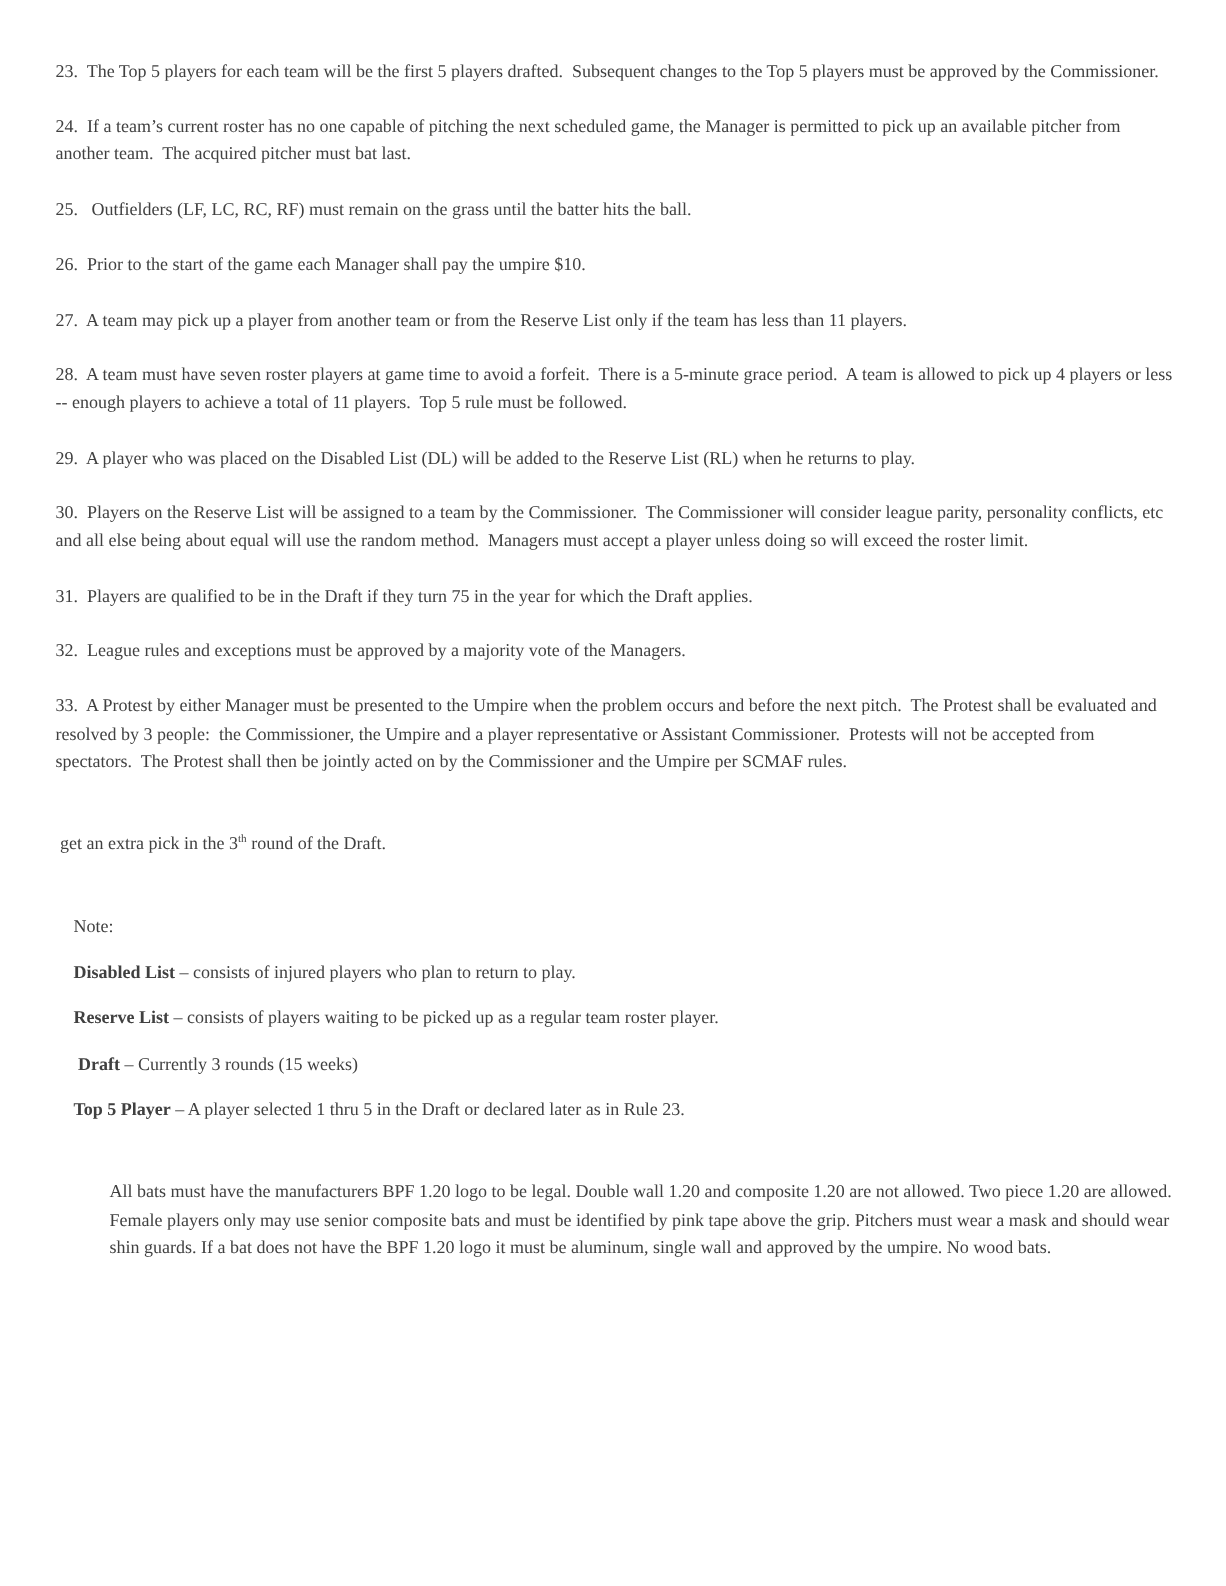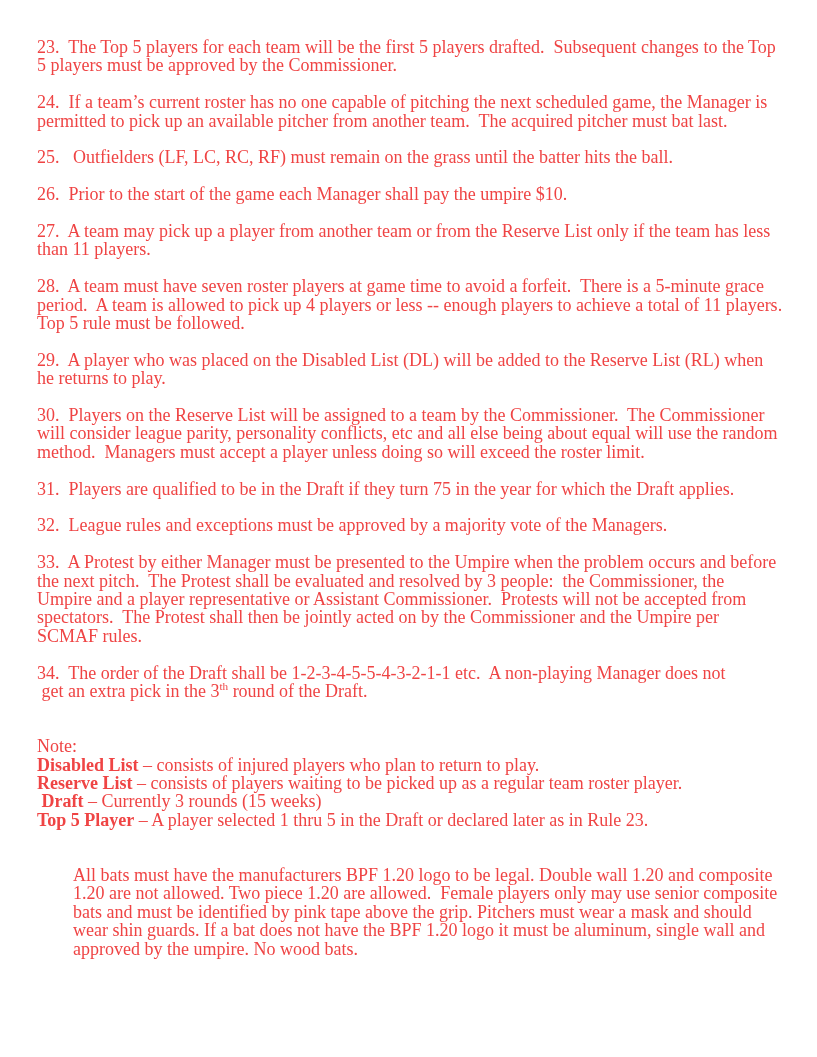--- a/index.html
+++ b/index.html
@@ -8,34 +8,34 @@
     background: #ffffff;
   }
   .page {
     position: relative;
     box-sizing: border-box;
     width: 817px;
     height: 1057px;
     background: #ffffff;
     padding: 38px 34px 0 37px;
     font-family: "Liberation Serif", "DejaVu Serif", serif;
-    font-size: 18px;
+    font-size: 12px;
     line-height: 18.4px;
-    color: #ef4444;
+    color: #404040;
     overflow: hidden;
   }
   .para {
     margin: 0 0 18.4px 0;
     white-space: pre-wrap;
   }
   .note-block {
     margin-top: 36.8px;
   }
   .line {
-    margin: 0;
+    margin: 12px;
     white-space: pre-wrap;
   }
   .line b {
     font-weight: bold;
   }
   .bats {
     margin-top: 36.8px;
     margin-left: 36px;
   }
   sup {
@@ -54,21 +54,21 @@
   <p class="para">25.   Outfielders (LF, LC, RC, RF) must remain on the grass until the batter hits the ball.</p>
   <p class="para">26.  Prior to the start of the game each Manager shall pay the umpire $10.</p>
   <p class="para">27.  A team may pick up a player from another team or from the Reserve List only if the team has less than 11 players.</p>
   <p class="para">28.  A team must have seven roster players at game time to avoid a forfeit.  There is a 5-minute grace period.  A team is allowed to pick up 4 players or less -- enough players to achieve a total of 11 players.  Top 5 rule must be followed.</p>
   <p class="para">29.  A player who was placed on the Disabled List (DL) will be added to the Reserve List (RL) when he returns to play.</p>
   <p class="para">30.  Players on the Reserve List will be assigned to a team by the Commissioner.  The Commissioner will consider league parity, personality conflicts, etc and all else being about equal will use the random method.  Managers must accept a player unless doing so will exceed the roster limit.</p>
   <p class="para">31.  Players are qualified to be in the Draft if they turn 75 in the year for which the Draft applies.</p>
   <p class="para">32.  League rules and exceptions must be approved by a majority vote of the Managers.</p>
   <p class="para">33.  A Protest by either Manager must be presented to the Umpire when the problem occurs and before the next pitch.  The Protest shall be evaluated and resolved by 3 people:  the Commissioner, the Umpire and a player representative or Assistant Commissioner.  Protests will not be accepted from spectators.  The Protest shall then be jointly acted on by the Commissioner and the Umpire per SCMAF rules.</p>
 
-  <p class="para"><span>34.  The order of the Draft shall be 1-2-3-4-5-5-4-3-2-1-1 etc.  A non-playing Manager does not</span><br><span> get an extra pick in the 3</span><sup>th</sup><span> round of the Draft.</span></p>
+  <p class="para"><br><span> get an extra pick in the 3</span><sup>th</sup><span> round of the Draft.</span></p>
 
   <div class="note-block">
     <p class="line">Note:</p>
     <p class="line"><b>Disabled List</b><span> – consists of injured players who plan to return to play.</span></p>
     <p class="line"><b>Reserve List</b><span> – consists of players waiting to be picked up as a regular team roster player.</span></p>
     <p class="line"><b> Draft</b><span> – Currently 3 rounds (15 weeks)</span></p>
     <p class="line"><b>Top 5 Player</b><span> – A player selected 1 thru 5 in the Draft or declared later as in Rule 23.</span></p>
   </div>
 
   <p class="para bats">All bats must have the manufacturers BPF 1.20 logo to be legal. Double wall 1.20 and composite 1.20 are not allowed. Two piece 1.20 are allowed.  Female players only may use senior composite bats and must be identified by pink tape above the grip. Pitchers must wear a mask and should wear shin guards. If a bat does not have the BPF 1.20 logo it must be aluminum, single wall and approved by the umpire. No wood bats.</p>

